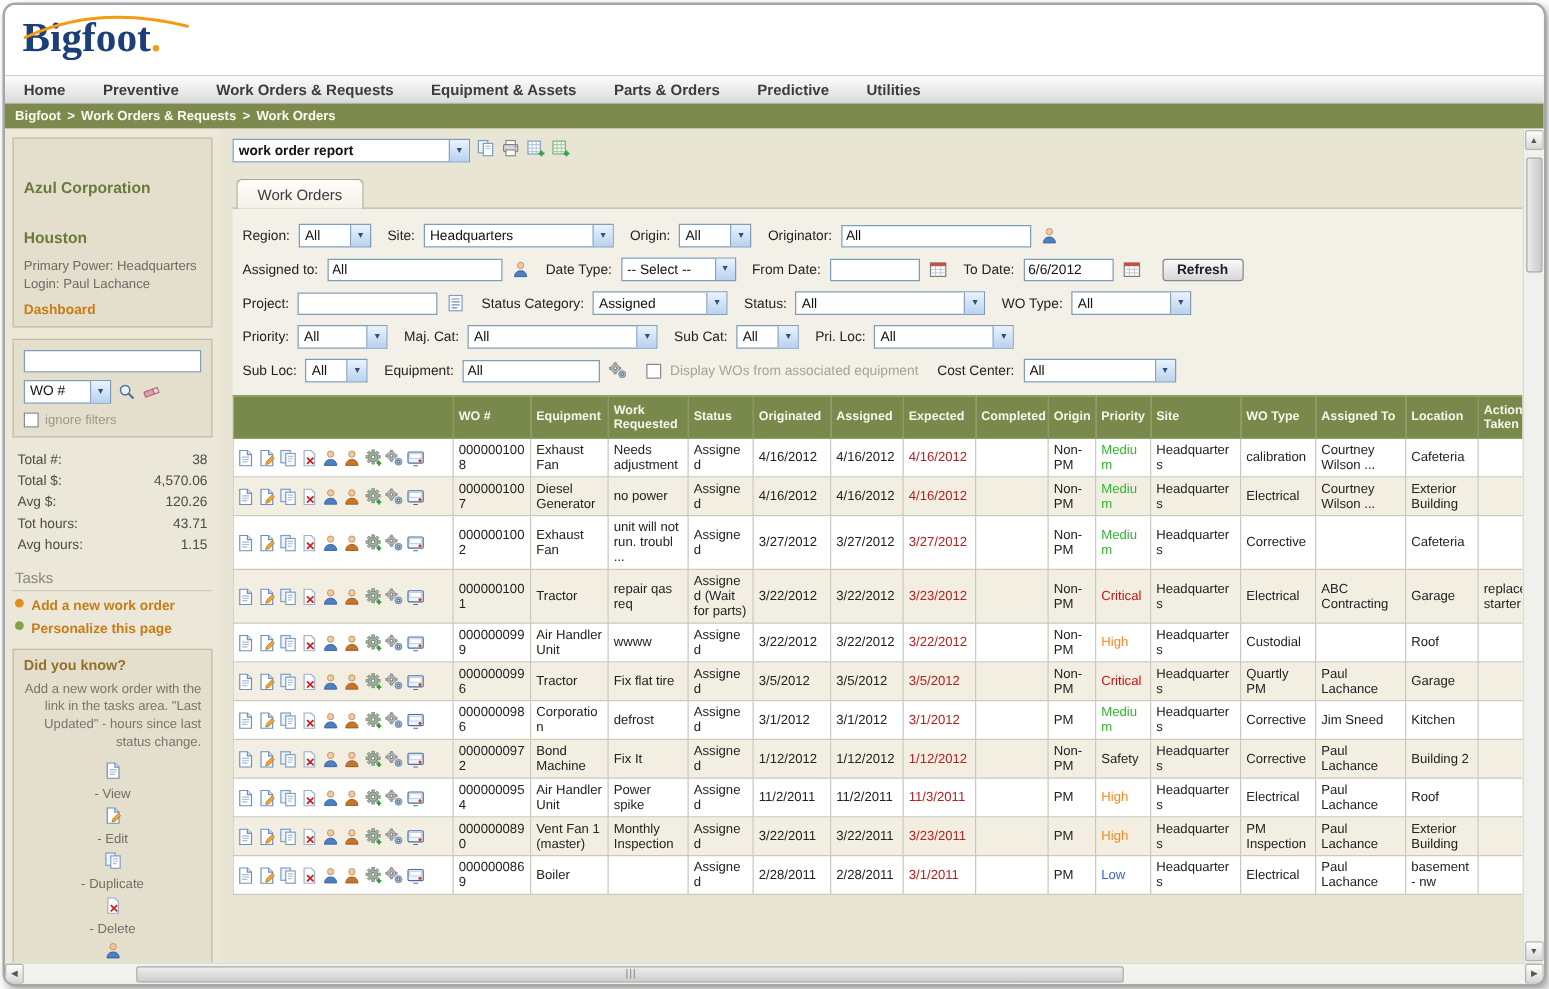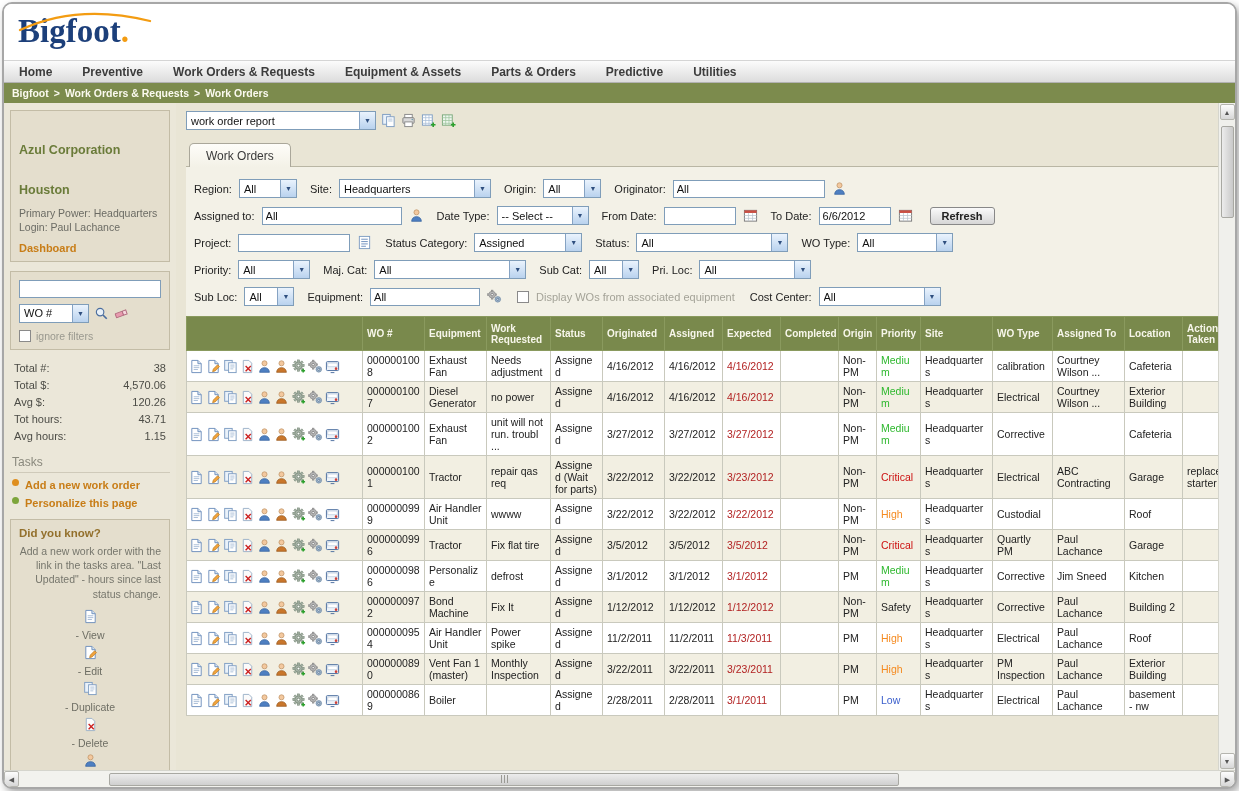--- a/index.html
+++ b/index.html
@@ -63,21 +63,21 @@
          border-left:1px solid #86a3c3; display:flex; align-items:center; justify-content:center; }
   .arr::after { content:"▼"; font-size:7px; color:#2f4f7f; }
   .inp { border:1px solid #7f9db9; height:18px; font-size:11px; padding:0 3px; color:#111;
          font-family:"Liberation Sans", sans-serif; background:#fff; }
   .cb { width:12px; height:12px; border:1px solid #8a8a8a; background:#fff; display:inline-block; flex:none; }
   .btn { padding:2px 11px; background:linear-gradient(#fafafa,#d6d6d6); border:1px solid #888;
          border-radius:3px; font-size:11px; font-weight:bold; color:#222; cursor:pointer;
          font-family:"Liberation Sans", sans-serif; }
 
   
-  .toolbar { display:flex; align-items:center; gap:5px; margin-bottom:12px; }
+  .toolbar { display:flex; align-items:flex-start; gap:5px; margin-bottom:12px;font-weight:bold; }
   .tab-row { padding-left:3px; }
   .tab { display:inline-block; padding:5px 16px 4px; background:linear-gradient(#fefdf9,#f3f1e7);
          border:1px solid #aaa79a; border-bottom:none; border-radius:5px 5px 0 0; font-size:12px;
          color:#3a3a3a; position:relative; top:1px; cursor:pointer; }
   .content-panel { background:#f3f1e7; border-top:1px solid #b9b6a4; padding:12px 8px 6px; }
   .frow { display:flex; align-items:center; gap:7px; margin-bottom:8px; font-size:11px; color:#222; flex-wrap:nowrap; }
   .flabel { white-space:nowrap; }
   .dim { color:#a4a398; }
 
   
@@ -1007,21 +1007,21 @@
                     </svg>
                   <svg class="ic" viewBox="0 0 16 16">
                       <rect x="1.5" y="2.8" width="13" height="9.5" rx="1" fill="#eef3f9" stroke="#4a6d9e"></rect>
                       <rect x="3" y="4.3" width="10" height="4" fill="#fff" stroke="#b5c6da" stroke-width=".7"></rect>
                       <circle cx="11.8" cy="10.3" r="1.4" fill="#d04038"></circle>
                       <path d="M6 14.5h4" stroke="#4a6d9e"></path>
                     </svg>
                 </div>
               </td>
               <td>0000000986</td>
-              <td>Personalize</td>
+              <td>Corporation</td>
               <td>defrost</td>
               <td>Assigned</td>
               <td class="c-date">3/1/2012</td>
               <td class="c-date">3/1/2012</td>
               <td class="c-expected">3/1/2012</td>
               <td class="c-date"></td>
               <td>PM</td>
               <td><span class="pri-Medium">Medium</span></td>
               <td>Headquarters</td>
               <td>Corrective</td>

